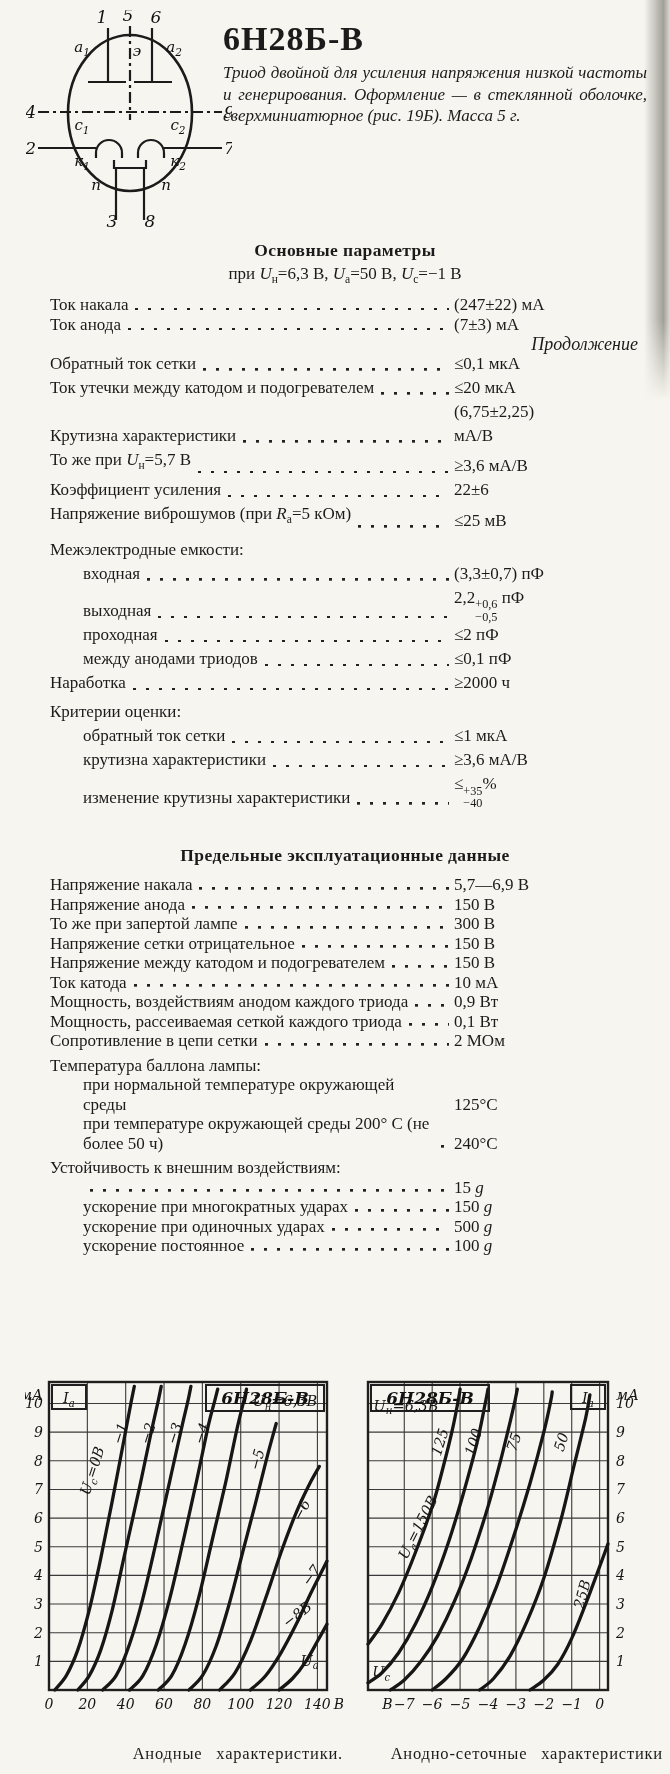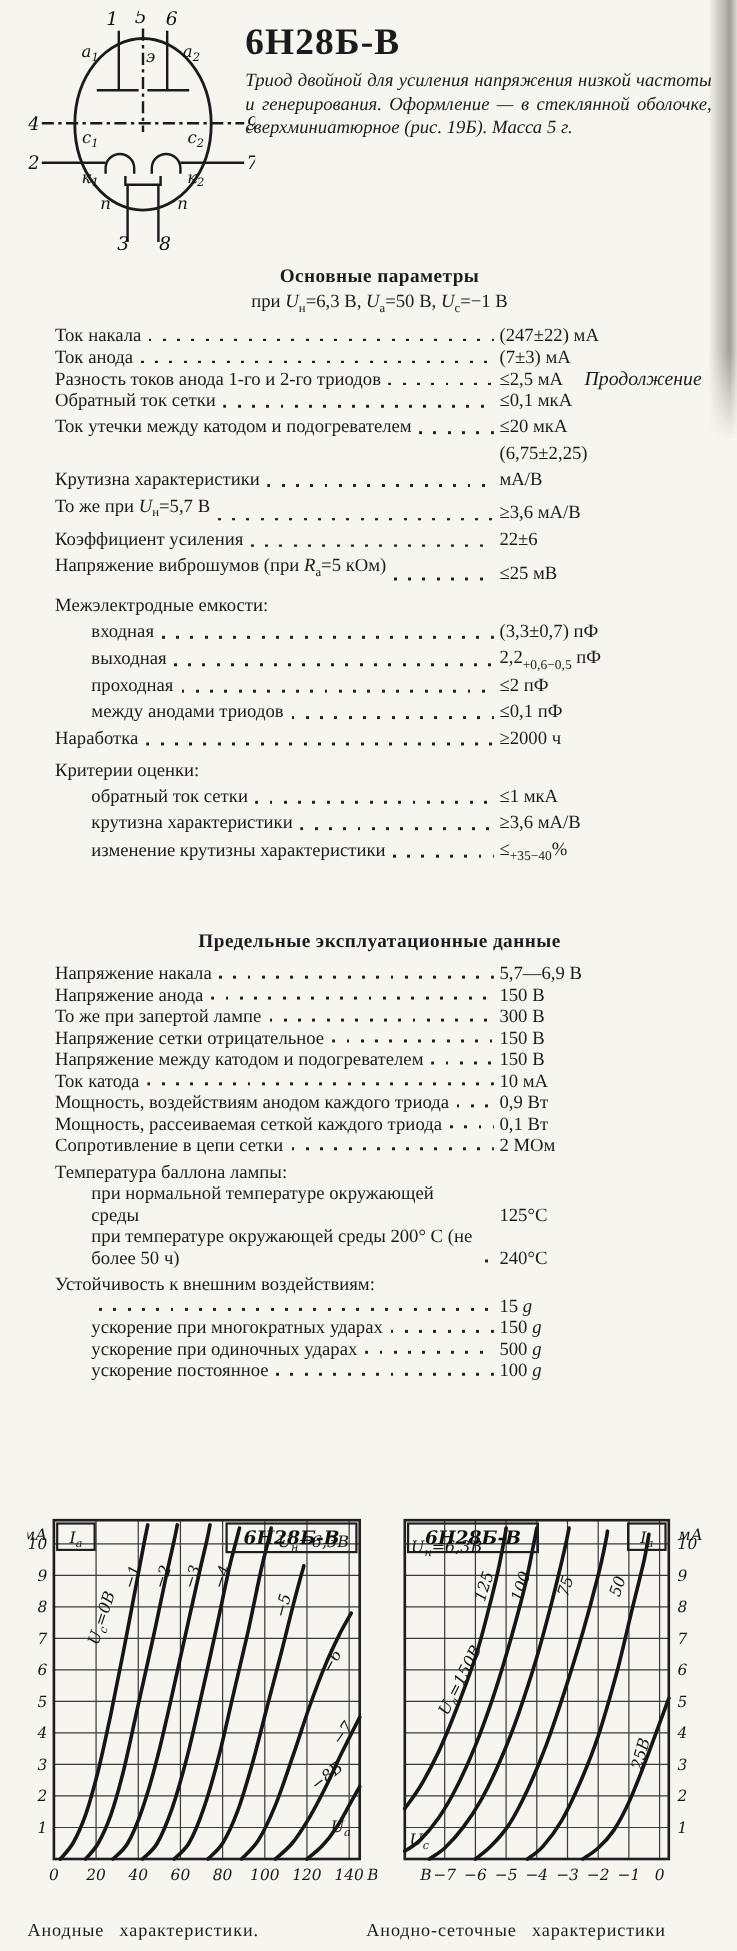--- a/index.html
+++ b/index.html
@@ -32,26 +32,26 @@
   .limits .row{line-height:19.5px;}
   .row.indent{padding-left:33px;}
   .row.group{margin-top:5px;}
   .lbl{flex:0 1 auto;max-width:384px;}
   .dots{flex:1 1 10px;height:2.7px;margin:0 5px 5px 7px;background-repeat:no-repeat;
         background-image:repeating-linear-gradient(to right,#222 0 2.7px,transparent 2.7px 13px);
         background-position:left bottom;background-size:100% 2.7px;}
   .val{flex:0 0 186px;white-space:pre-line;}
   .row.nodots .dots{background-image:none;}
   sub{font-size:.68em;}
-  .stk{display:inline-flex;flex-direction:row;vertical-align:-.45em;
+  .stk{display:inline-flex;flex-direction:column;vertical-align:-.45em;
        font-size:.72em;line-height:1.02;text-align:left;}
   #continued{position:absolute;right:32px;top:323px;font-style:italic;font-size:18px;margin-top:11px;}
   
   .chart-block{position:absolute;}
-  .caption{margin-top:16px;text-align:left;font-size:16.5px;letter-spacing:.8px;word-spacing:9px;}
+  .caption{margin-top:16px;text-align:right;font-size:16.5px;letter-spacing:.8px;word-spacing:9px;}
   .grid{stroke:#3a3a3a;stroke-width:1.1;}
   .frame{fill:none;stroke:#1f1f1f;stroke-width:2.4;}
   .curve{fill:none;stroke:#161616;stroke-width:3.3;stroke-linecap:round;stroke-linejoin:round;}
   .tick{font:italic 14px "DejaVu Serif",serif;fill:#151515;}
   .clabel{font:italic 14.5px "DejaVu Serif",serif;fill:#151515;}
   .ctitle{font:italic bold 17px "DejaVu Serif",serif;fill:#111;}
   .lblbox{fill:none;stroke:#1f1f1f;stroke-width:2;}
 </style>
 </head>
 <body>
@@ -103,25 +103,20 @@
     <div class="rows">
         <div class="row">
     <span class="lbl">Ток накала</span>
     <span class="dots"></span>
     <span class="val">(247±22) мА</span>
   </div>
         <div class="row">
     <span class="lbl">Ток анода</span>
     <span class="dots"></span>
     <span class="val">(7±3) мА</span>
-  </div>
-        <div class="row">
-    <span class="lbl">Разность токов анода 1-го и 2-го триодов</span>
-    <span class="dots"></span>
-    <span class="val">≤2,5 мА</span>
   </div>
       </div>
   </section>
 
   <div id="continued">Продолжение</div>
 
   <section class="sect loose" style="top:352px;">
     <div class="rows" style="margin-top:0;">
         <div class="row">
     <span class="lbl">Обратный ток сетки</span>

